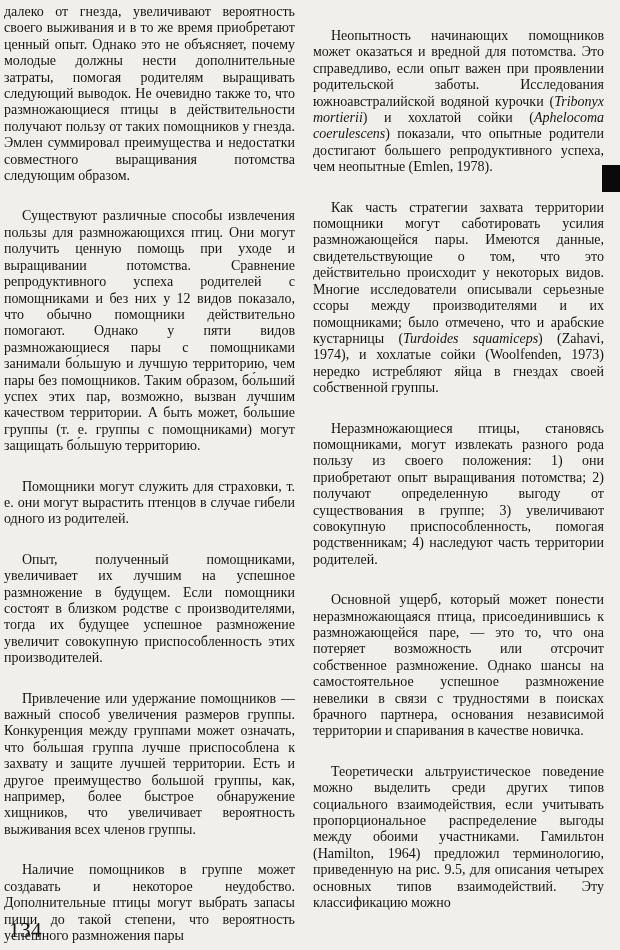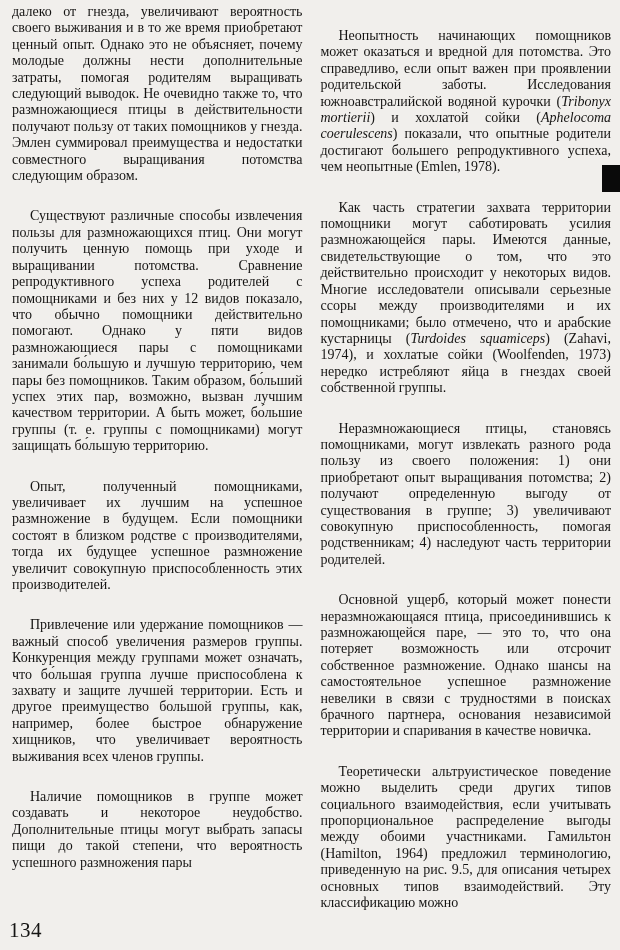--- a/index.html
+++ b/index.html
@@ -11,21 +11,21 @@
   body{
     width:620px;height:950px;
     background:var(--paper);
     color:var(--ink);
     font-family:"Liberation Serif","DejaVu Serif",serif;
     overflow:hidden;
     position:relative;
   }
   .page{
     position:absolute;inset:0;
-    padding:4px 9px 0 12px;
+    padding:4px 9px 0 4px;
     box-sizing:border-box;
   }
   .columns{
     display:flex;
     gap:18px;
   }
   .column{
     width:291px;
     text-align:justify;
     font-size:14px;
@@ -54,20 +54,21 @@
   }
 </style>
 </head>
 <body>
 
 <div class="page">
   <div class="columns">
     <div class="column">
         <p><span>далеко от гнезда, увеличивают вероятность своего выживания и в то же время приобретают ценный опыт. Однако это не объясняет, почему молодые должны нести дополнительные затраты, помогая родителям выращивать следующий выводок. Не очевидно также то, что размножающиеся птицы в действительности получают пользу от таких помощников у гнезда. Эмлен суммировал преимущества и недостатки совместного выращивания потомства следующим образом.</span></p>
         <p class="indent"><span>Существуют различные способы извлечения пользы для размножающихся птиц. Они могут получить ценную помощь при уходе и выращивании потомства. Сравнение репродуктивного успеха родителей с помощниками и без них у 12 видов показало, что обычно помощники действительно помогают. Однако у пяти видов размножающиеся пары с помощниками занимали бо́льшую и лучшую территорию, чем пары без помощников. Таким образом, бо́льший успех этих пар, возможно, вызван лучшим качеством территории. А быть может, бо́льшие группы (т. е. группы с помощниками) могут защищать бо́льшую территорию.</span></p>
+        <p class="indent"><span>Помощники могут служить для страховки, т. е. они могут вырастить птенцов в случае гибели одного из родителей.</span></p>
         <p class="indent"><span>Опыт, полученный помощниками, увеличивает их лучшим на успешное размножение в будущем. Если помощники состоят в близком родстве с производителями, тогда их будущее успешное размножение увеличит совокупную приспособленность этих производителей.</span></p>
         <p class="indent"><span>Привлечение или удержание помощников — важный способ увеличения размеров группы. Конкуренция между группами может означать, что бо́льшая группа лучше приспособлена к захвату и защите лучшей территории. Есть и другое преимущество большой группы, как, например, более быстрое обнаружение хищников, что увеличивает вероятность выживания всех членов группы.</span></p>
         <p class="indent"><span>Наличие помощников в группе может создавать и некоторое неудобство. Дополнительные птицы могут выбрать запасы пищи до такой степени, что вероятность успешного размножения пары</span></p>
       </div>
     <div class="column">
         <p class="indent"><span>Неопытность начинающих помощников может оказаться и вредной для потомства. Это справедливо, если опыт важен при проявлении родительской заботы. Исследования южноавстралийской водяной курочки (</span><i>Tribonyx mortierii</i><span>) и хохлатой сойки (</span><i>Aphelocoma coerulescens</i><span>) показали, что опытные родители достигают большего репродуктивного успеха, чем неопытные (Emlen, 1978).</span></p>
         <p class="indent"><span>Как часть стратегии захвата территории помощники могут саботировать усилия размножающейся пары. Имеются данные, свидетельствующие о том, что это действительно происходит у некоторых видов. Многие исследователи описывали серьезные ссоры между производителями и их помощниками; было отмечено, что и арабские кустарницы (</span><i>Turdoides squamiceps</i><span>) (Zahavi, 1974), и хохлатые сойки (Woolfenden, 1973) нередко истребляют яйца в гнездах своей собственной группы.</span></p>
         <p class="indent"><span>Неразмножающиеся птицы, становясь помощниками, могут извлекать разного рода пользу из своего положения: 1) они приобретают опыт выращивания потомства; 2) получают определенную выгоду от существования в группе; 3) увеличивают совокупную приспособленность, помогая родственникам; 4) наследуют часть территории родителей.</span></p>
         <p class="indent"><span>Основной ущерб, который может понести неразмножающаяся птица, присоединившись к размножающейся паре, — это то, что она потеряет возможность или отсрочит собственное размножение. Однако шансы на самостоятельное успешное размножение невелики в связи с трудностями в поисках брачного партнера, основания независимой территории и спаривания в качестве новичка.</span></p>
         <p class="indent"><span>Теоретически альтруистическое поведение можно выделить среди других типов социального взаимодействия, если учитывать пропорциональное распределение выгоды между обоими участниками. Гамильтон (Hamilton, 1964) предложил терминологию, приведенную на рис. 9.5, для описания четырех основных типов взаимодействий. Эту классификацию можно</span></p>

